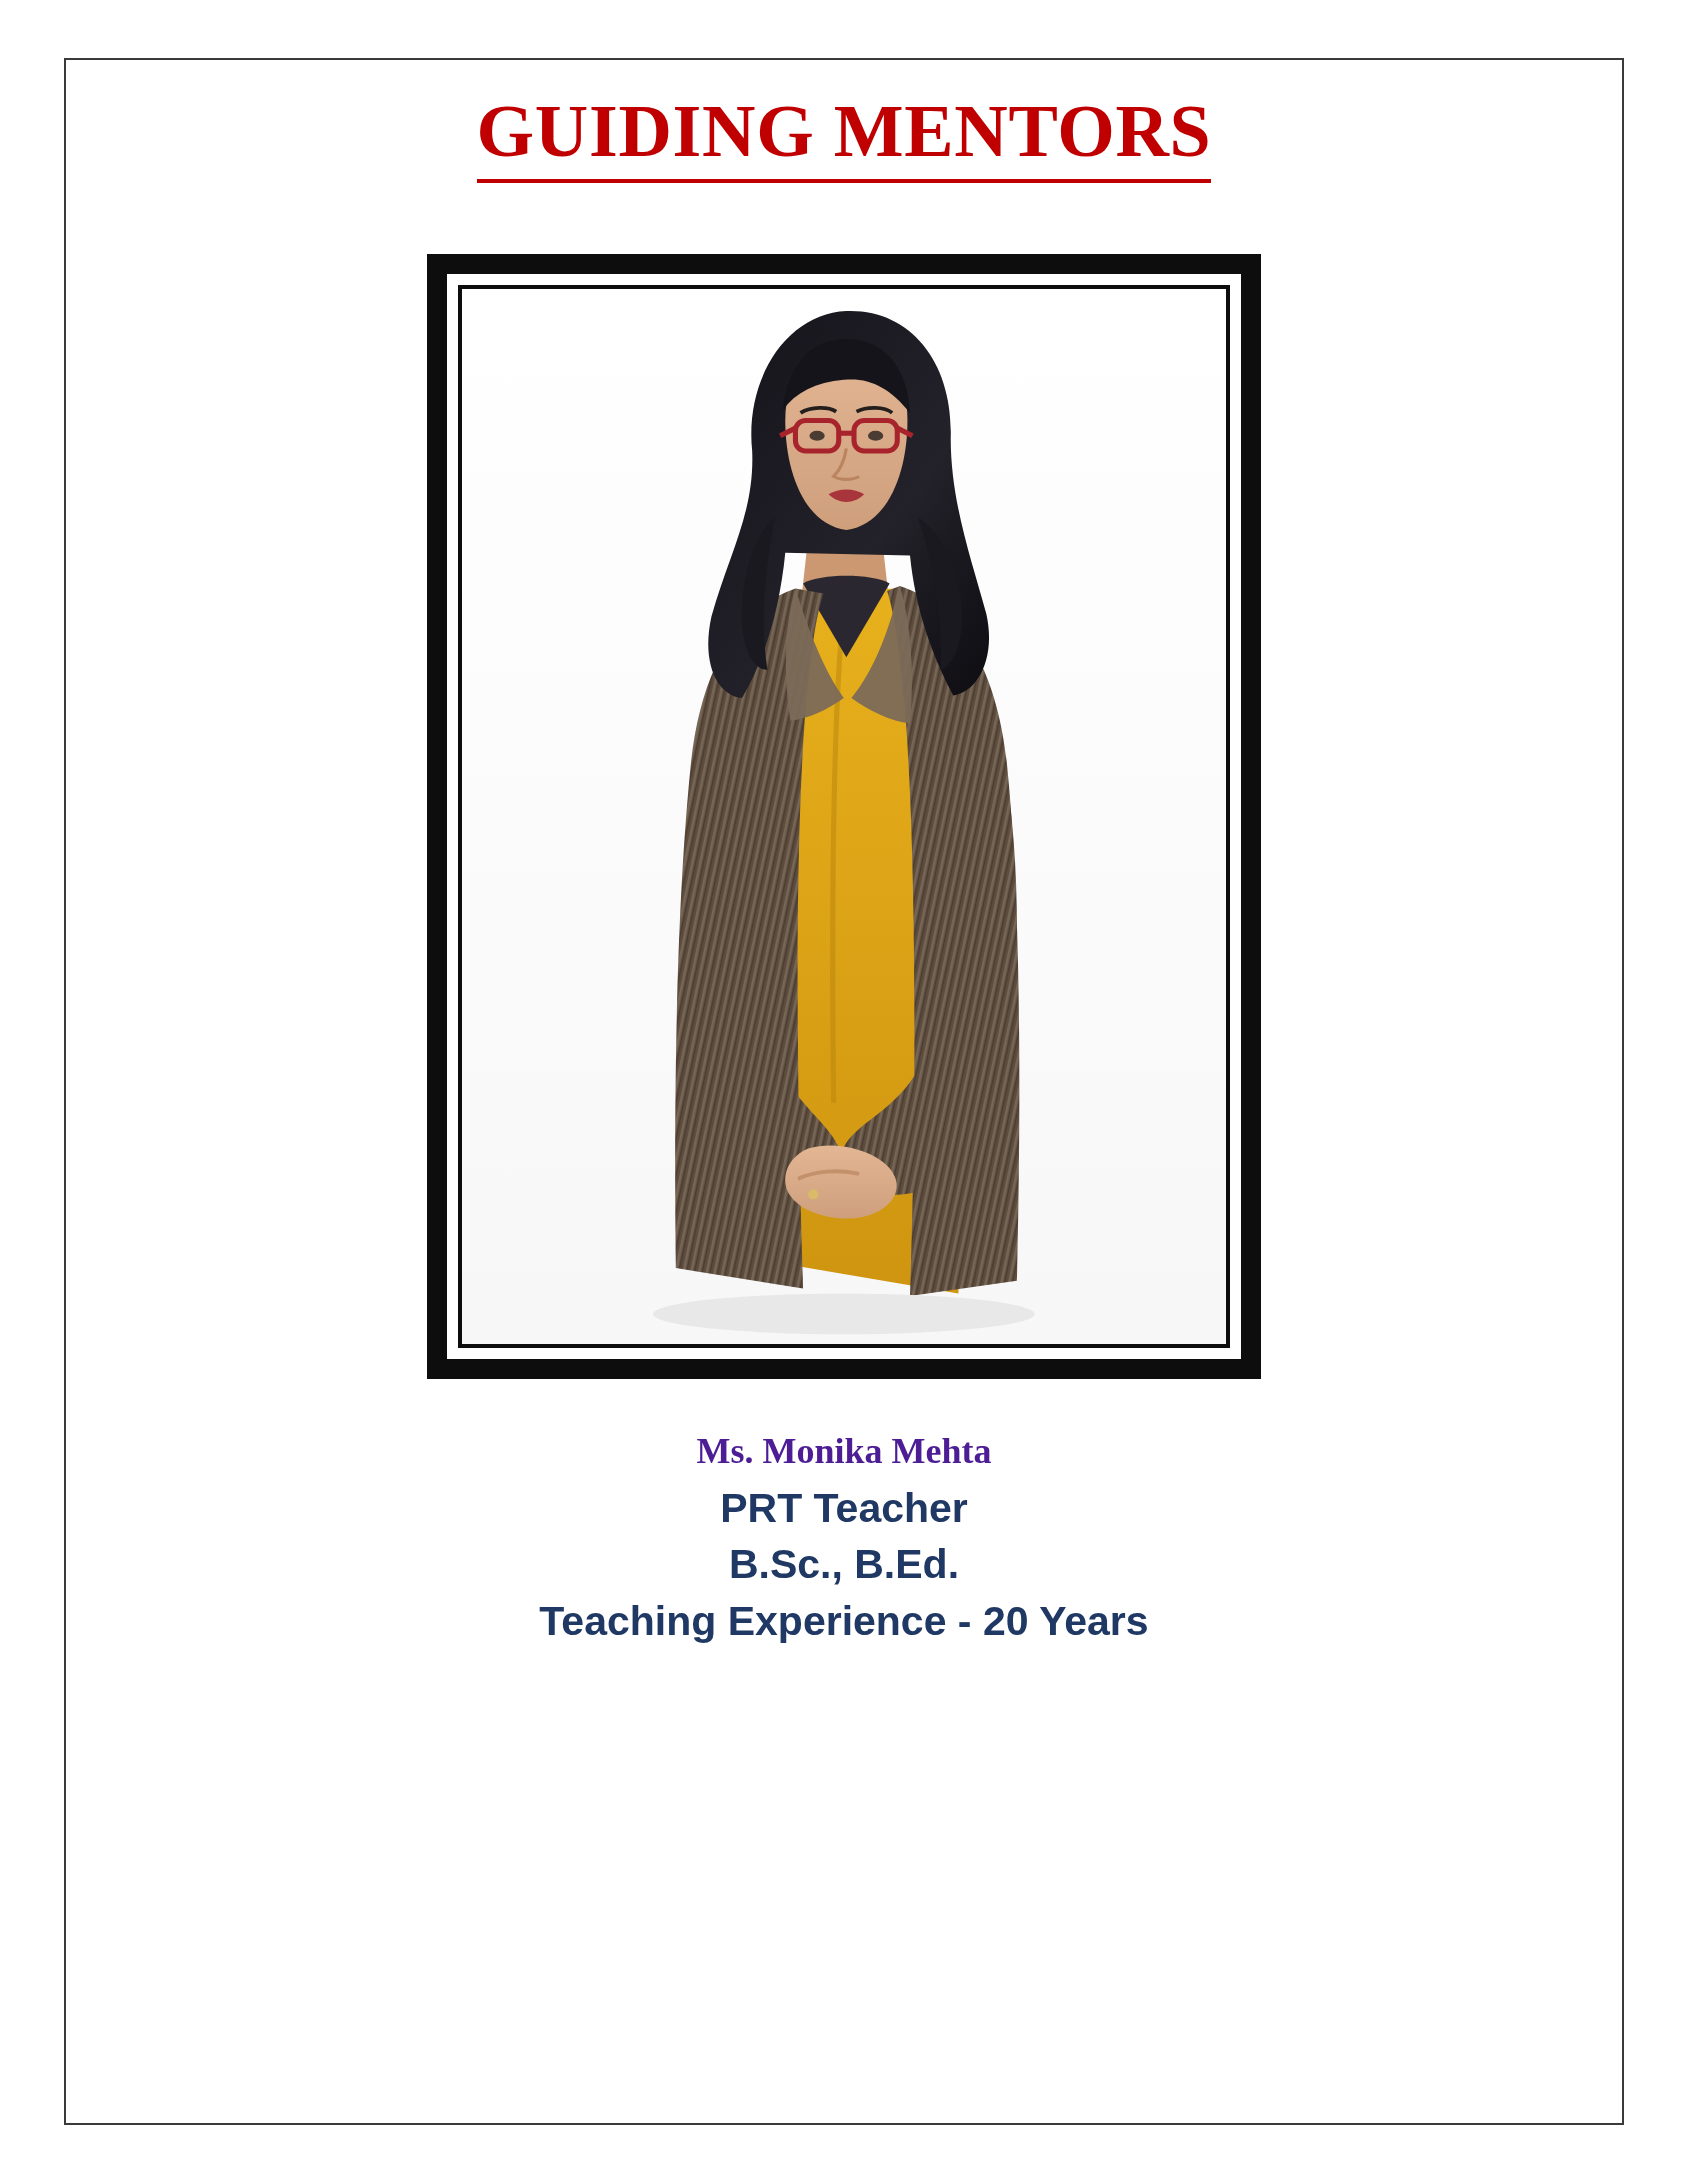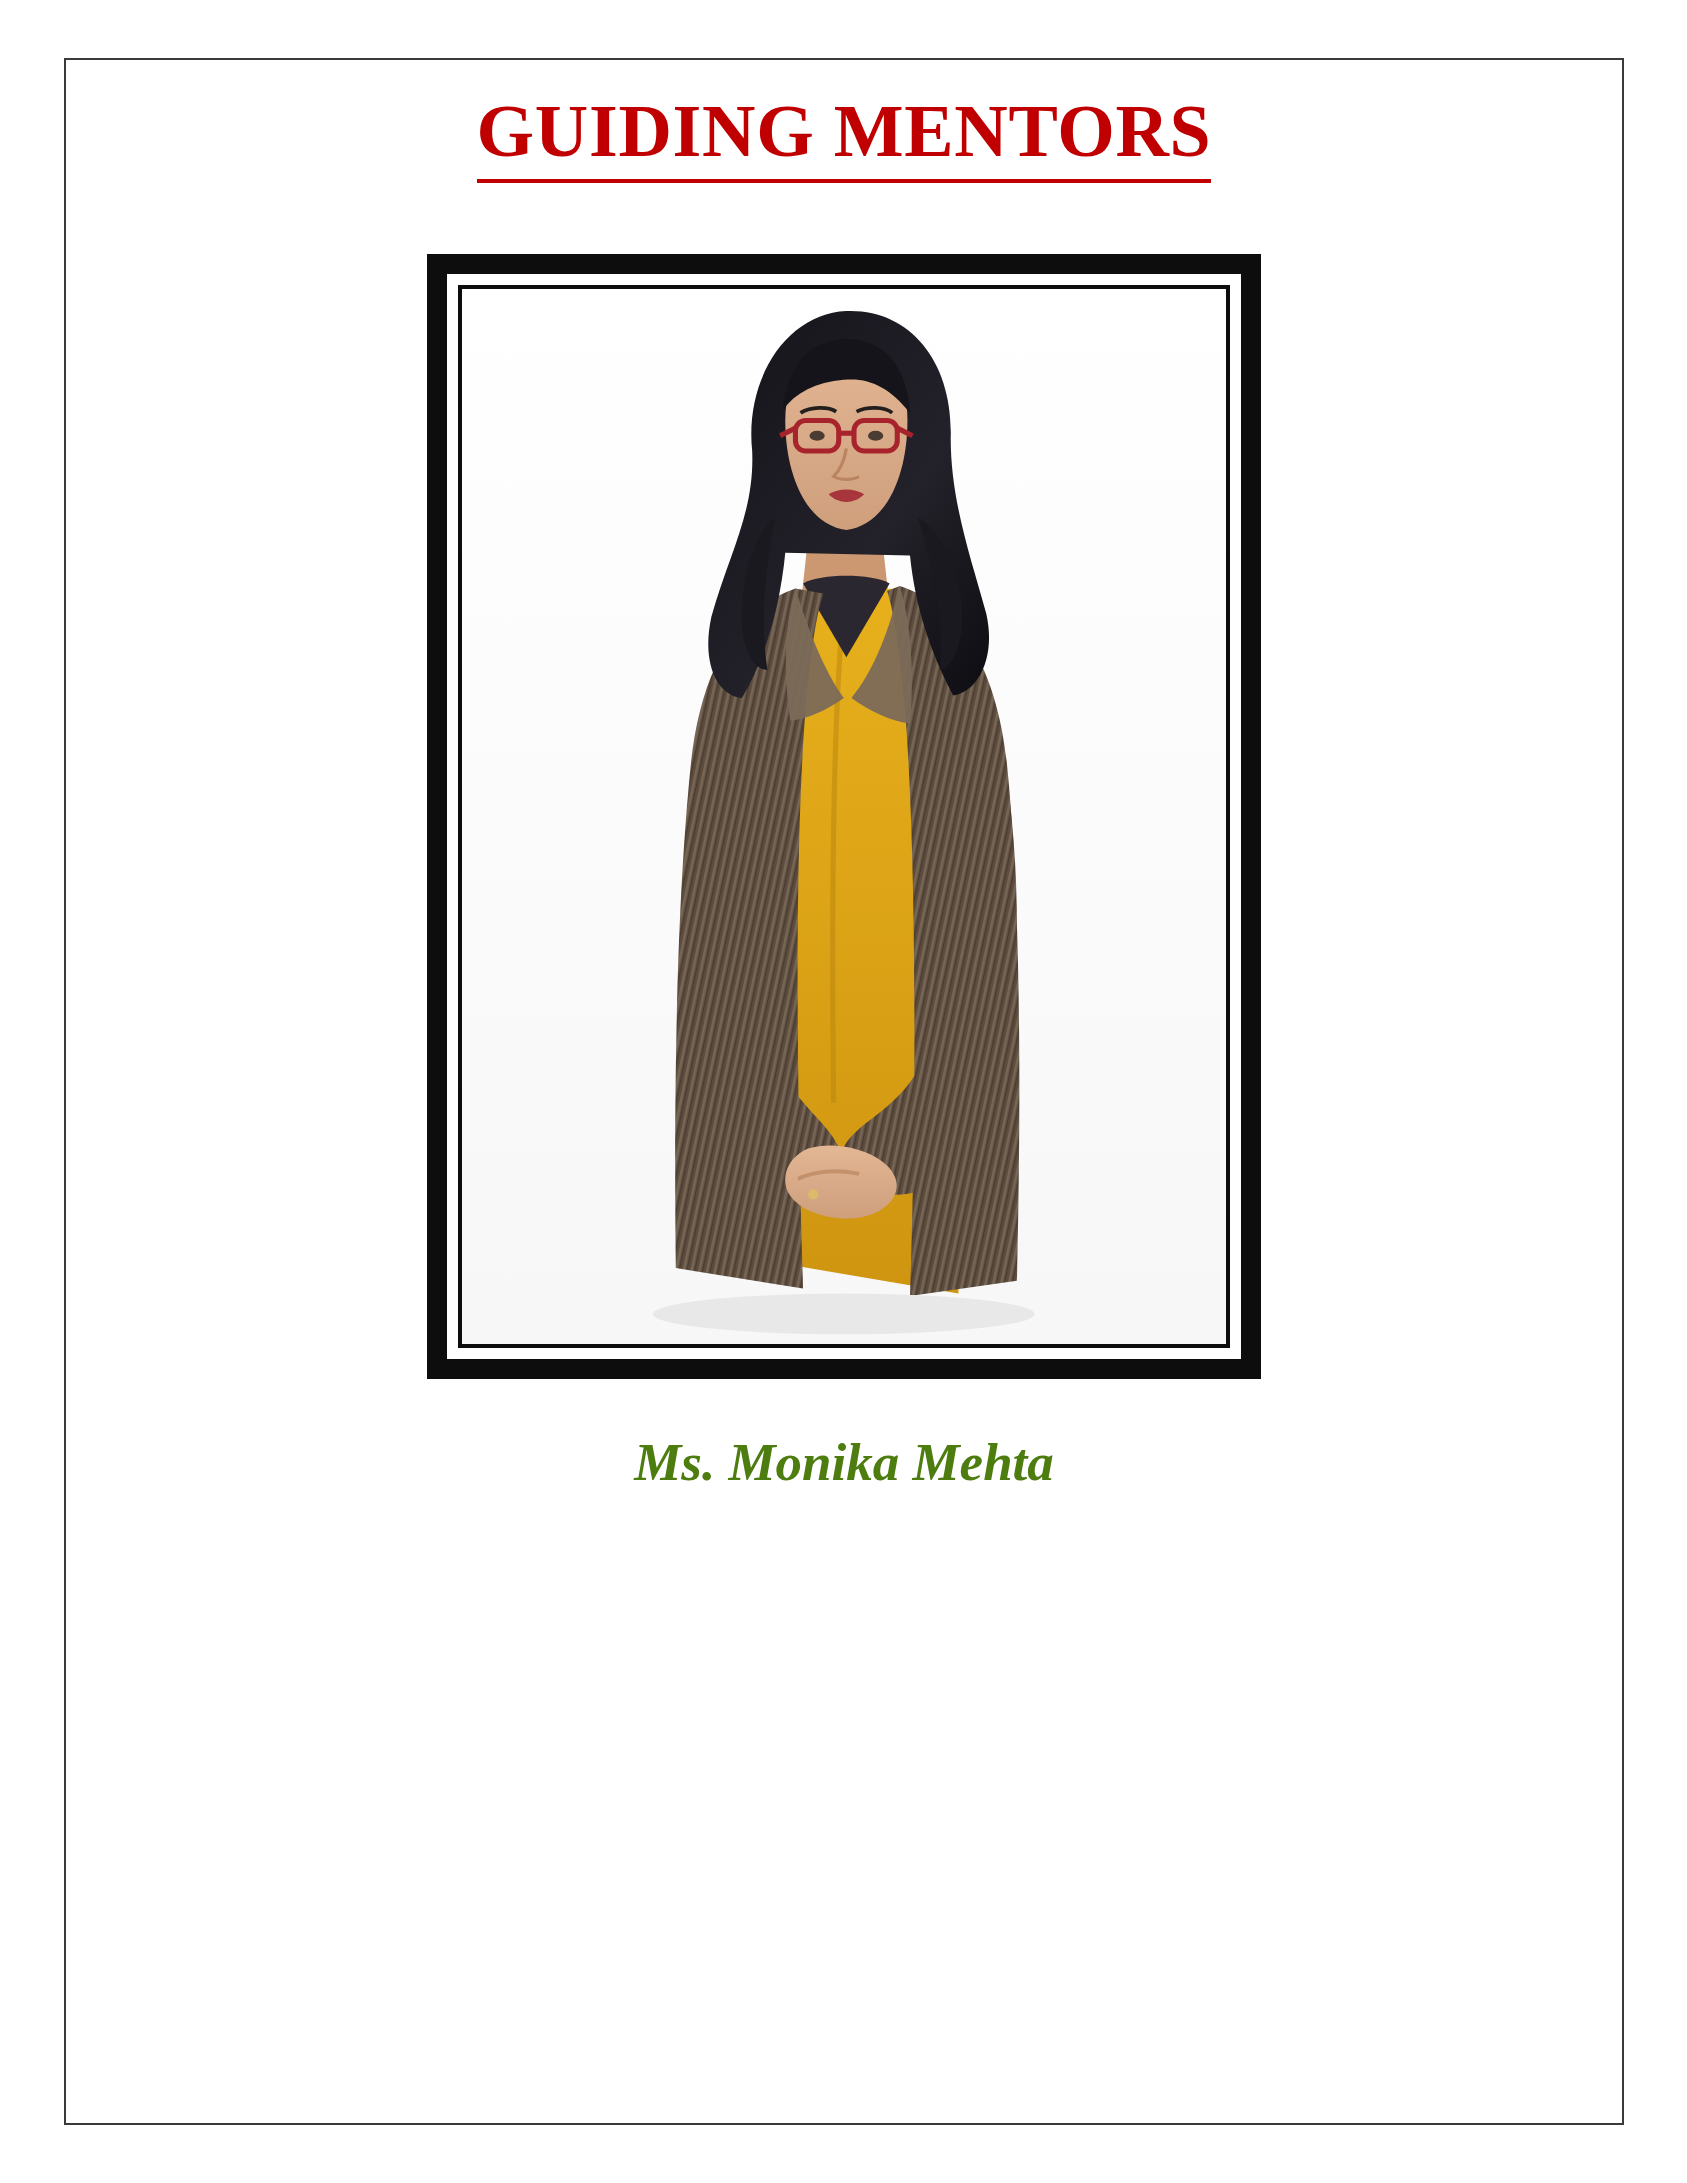--- a/index.html
+++ b/index.html
@@ -101,26 +101,25 @@
     display: block;
     width: 100%;
     height: 100%;
   }
 
   .caption {
     margin-top: 50px;
     text-align: center;
   }
   .caption .name {
-    color: #4d7c0f;
+    color: #4c1d95;
     font-family: "Liberation Serif", serif;
     font-weight: bold;
-    font-size: 53px;
+    font-size: 36px;
     line-height: 1.25;
-    font-style: italic;
   }
   .caption .meta {
     color: #1f3864;
     font-family: "Liberation Sans", sans-serif;
     font-weight: bold;
     font-size: 41px;
     line-height: 1.32;
     margin-top: 6.6px;
   }
   .caption .meta div {
@@ -227,17 +226,22 @@
                 <ellipse cx="300" cy="806" rx="150" ry="16" fill="#e8e8e8"></ellipse>
               </svg>
             </div>
           </div>
         </div>
       </div>
     </div>
 
     <div class="caption">
       <div class="name">Ms. Monika Mehta</div>
+      <div class="meta">
+        <div>PRT Teacher</div>
+        <div>B.Sc., B.Ed.</div>
+        <div>Teaching Experience - 20 Years</div>
+      </div>
     </div>
 
   </div>
 </div>
 
 
 </body></html>

